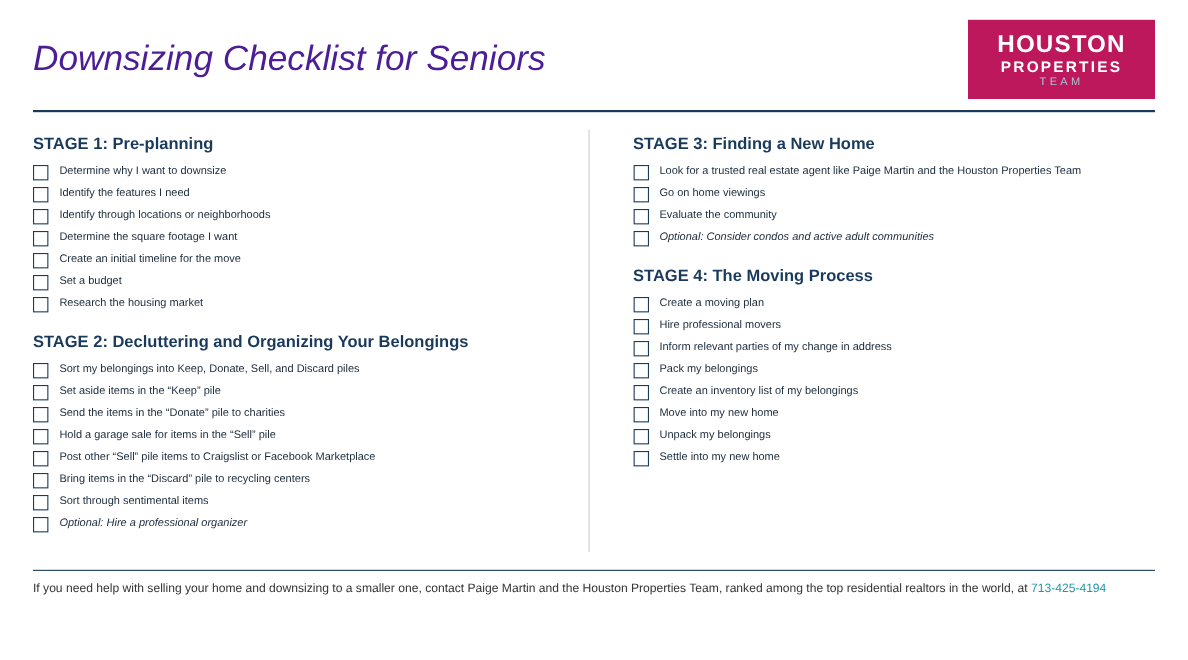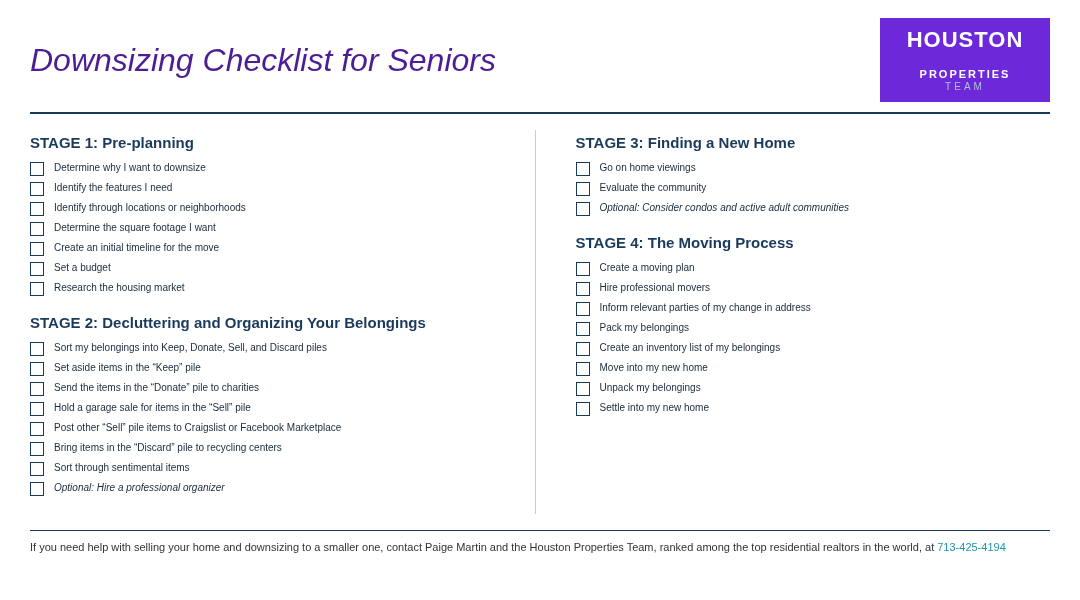--- a/index.html
+++ b/index.html
@@ -24,43 +24,42 @@
       padding: 18px 30px 10px 30px;
       background: #fff;
     }
     .main-title {
       font-size: 32px;
       font-style: italic;
       font-weight: normal;
       color: #4c1d95;
     }
     .logo-box {
-      background: #6d28d9;
+      background: #be185d;
       color: #fff;
       text-align: center;
       padding: 10px 20px;
       min-width: 170px;
       min-height: 60px;
       display: flex;
       flex-direction: column;
       align-items: center;
       justify-content: center;
     }
     .logo-houston {
       font-size: 22px;
       font-weight: 900;
       letter-spacing: 1px;
       line-height: 1.1;
     }
     .logo-properties {
-      font-size: 11px;
+      font-size: 14px;
       font-weight: 700;
       letter-spacing: 2px;
       line-height: 1.2;
-      margin-top: 16px;
     }
     .logo-team {
       font-size: 10px;
       letter-spacing: 3px;
       color: #aac4d8;
     }
     
     .top-divider {
       border: none;
       border-top: 2px solid #1a3a5c;
@@ -234,20 +233,24 @@
       </div>
     </div>
 
     <div class="right-col">
 
       <div class="stage-section">
         <div class="stage-title">STAGE 3: Finding a New Home</div>
         <ul class="checklist">
           <li>
               <span class="checkbox"></span>
+              <span class="item-text">Look for a trusted real estate agent like Paige Martin and the Houston Properties Team</span>
+            </li>
+          <li>
+              <span class="checkbox"></span>
               <span class="item-text">Go on home viewings</span>
             </li>
           <li>
               <span class="checkbox"></span>
               <span class="item-text">Evaluate the community</span>
             </li>
           <li>
               <span class="checkbox"></span>
               <span class="item-text item-optional"><em>Optional:</em> Consider condos and active adult communities</span>
             </li>

